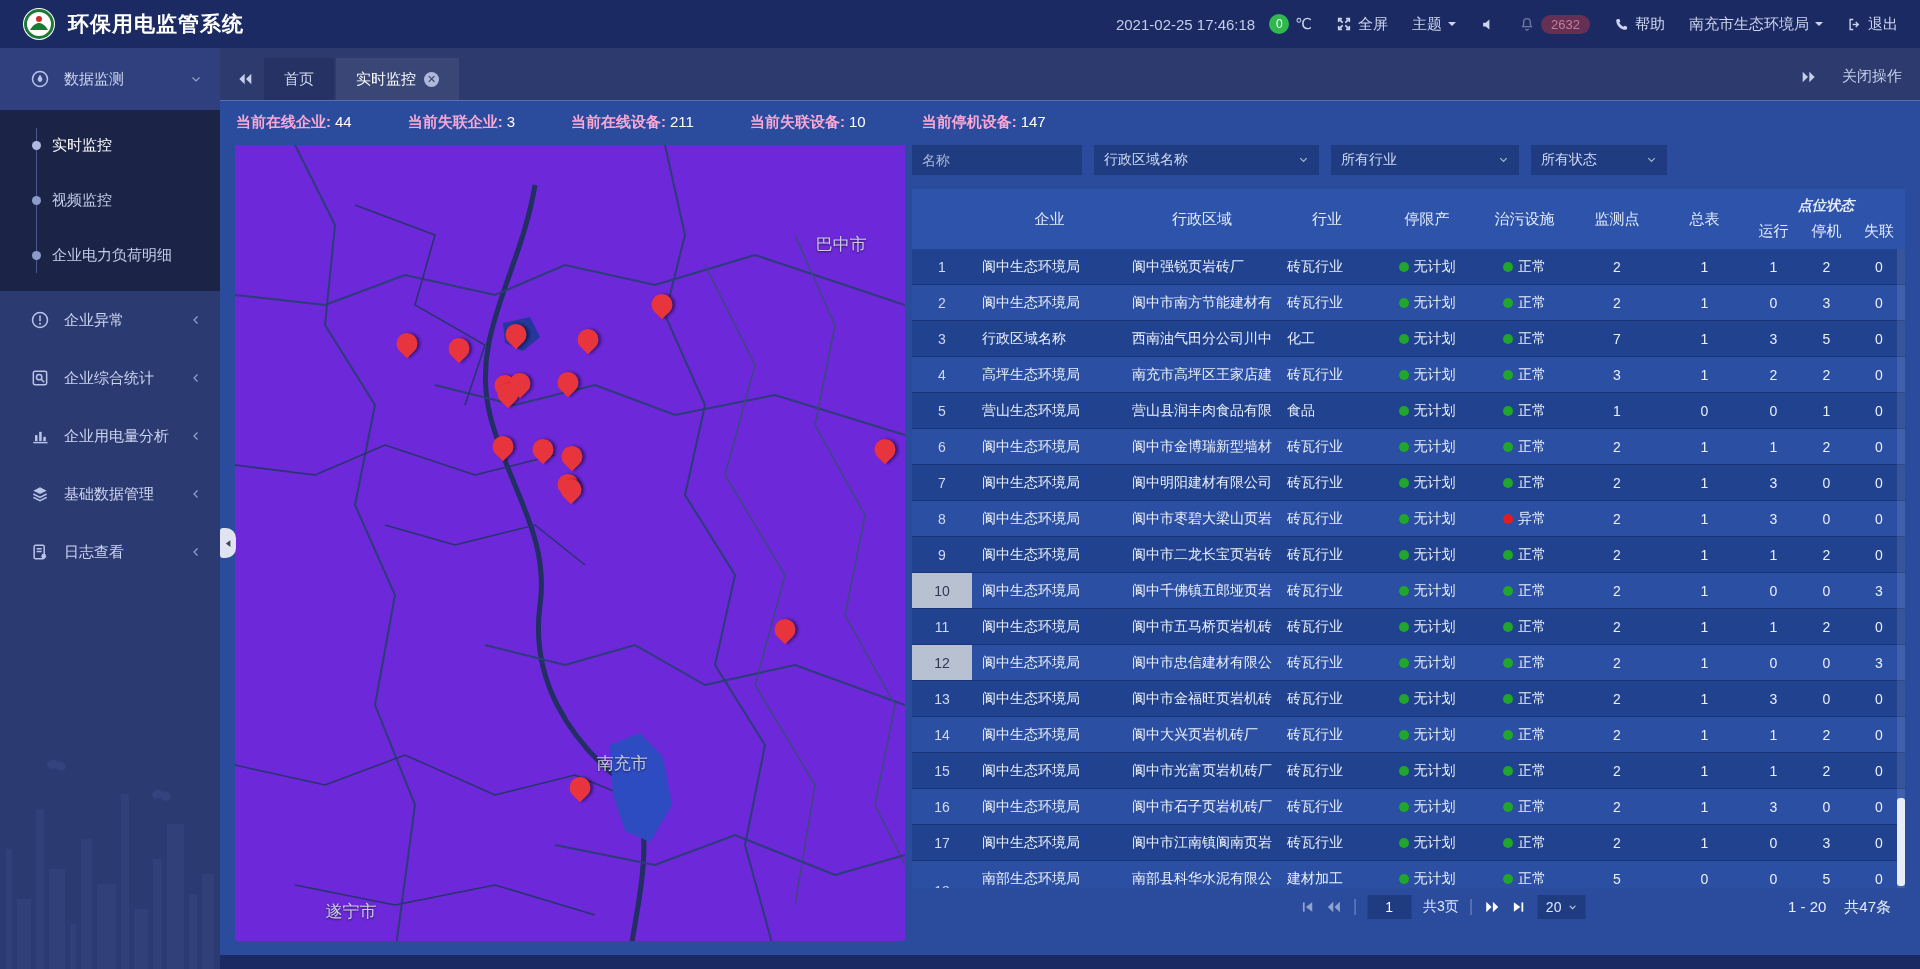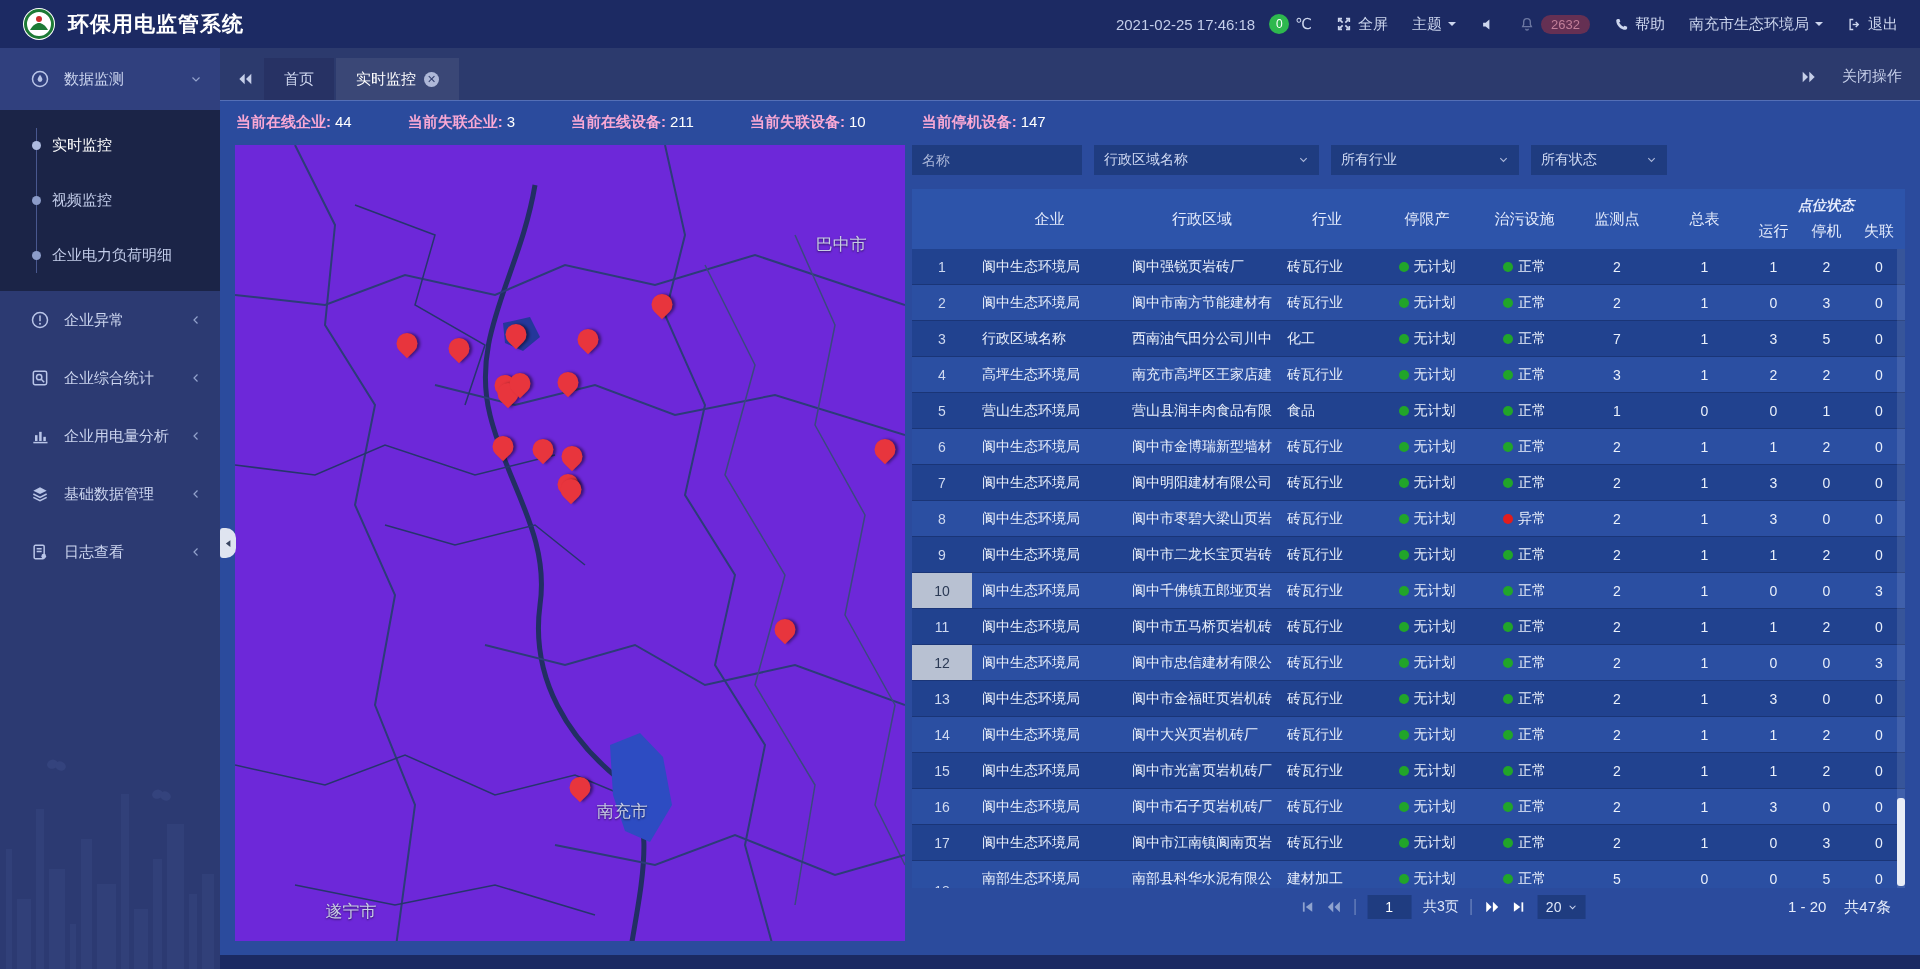--- a/index.html
+++ b/index.html
@@ -380,21 +380,21 @@
           <path d="M470,120 L520,220 490,330 550,430 520,540 580,640 560,760" stroke="#3a497f" stroke-width="1.5" fill="none"></path>
           <path d="M320,700 L420,720 500,690 600,730 670,710" stroke="#2c3c78" stroke-width="2" fill="none"></path>
           <path d="M60,740 L160,760 260,740 360,770" stroke="#26356d" stroke-width="1.5" fill="none"></path>
           <path d="M120,60 L200,90 180,160 250,200 230,260" stroke="#26356d" stroke-width="1.5" fill="none"></path>
           <path d="M150,380 L220,400 300,380 350,420" stroke="#26356d" stroke-width="1.5" fill="none"></path>
           <polygon points="375,600 405,588 428,612 437,660 415,697 390,686 378,650" fill="#2d4cc2"></polygon>
           <polygon points="268,178 295,172 305,192 288,206 270,198" fill="#24379a"></polygon>
         </svg>
         <div id="map-overlay">
             <div class="city-label" style="left: 90.5%; top: 12.4%;">巴中市</div>
-            <div class="city-label" style="left: 57.8%; top: 77.7%; margin-top: 48px;">南充市</div>
+            <div class="city-label" style="left: 57.8%; top: 77.7%;">南充市</div>
             <div class="city-label" style="left: 17.3%; top: 96.2%; text-align: center;">遂宁市</div>
             <div class="pin" style="left: 25.7%; top: 26.3%;"></div>
             <div class="pin" style="left: 33.4%; top: 26.9%;"></div>
             <div class="pin" style="left: 41.9%; top: 25.1%;"></div>
             <div class="pin" style="left: 52.7%; top: 25.8%;"></div>
             <div class="pin" style="left: 63.7%; top: 21.3%;"></div>
             <div class="pin" style="left: 40.3%; top: 31.5%;"></div>
             <div class="pin" style="left: 40.7%; top: 32.5%;"></div>
             <div class="pin" style="left: 42.5%; top: 31.3%;"></div>
             <div class="pin" style="left: 49.7%; top: 31.1%;"></div>

